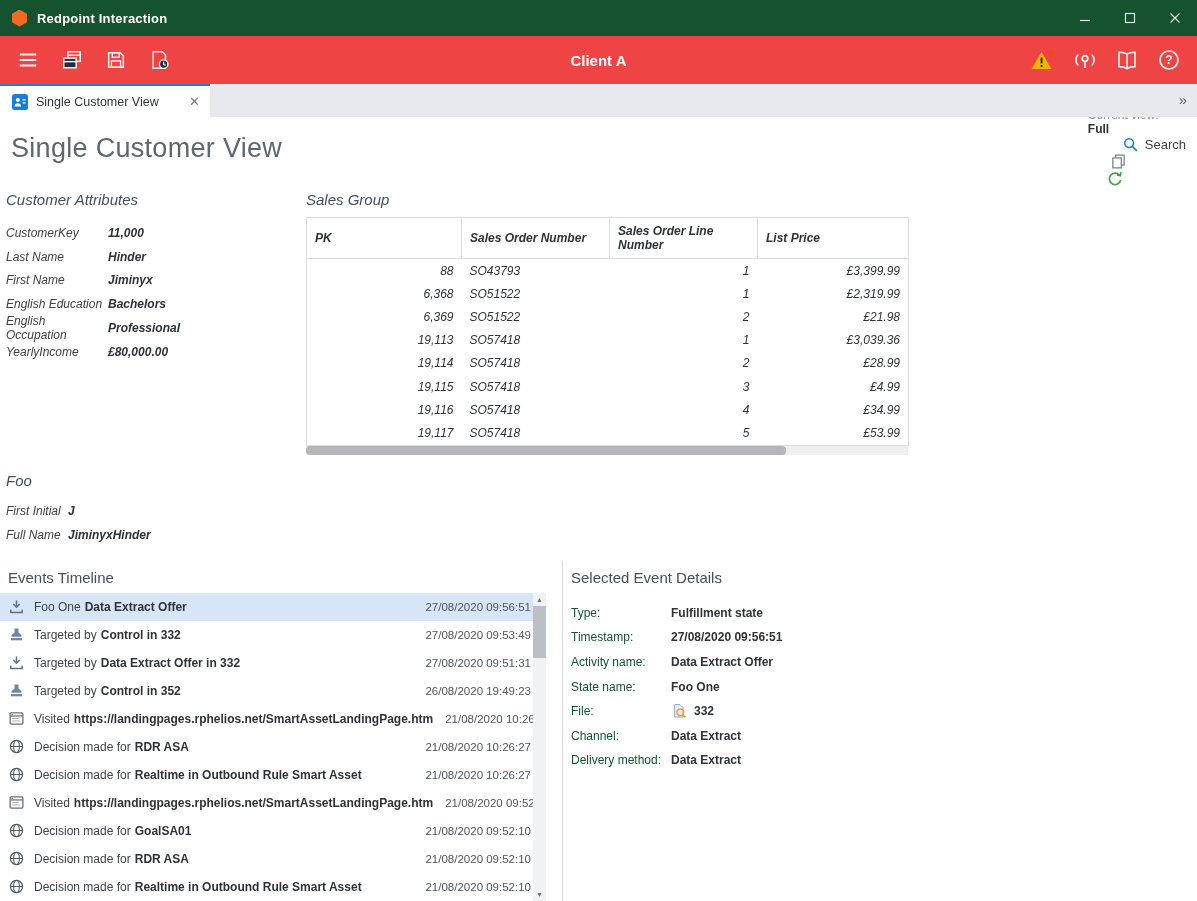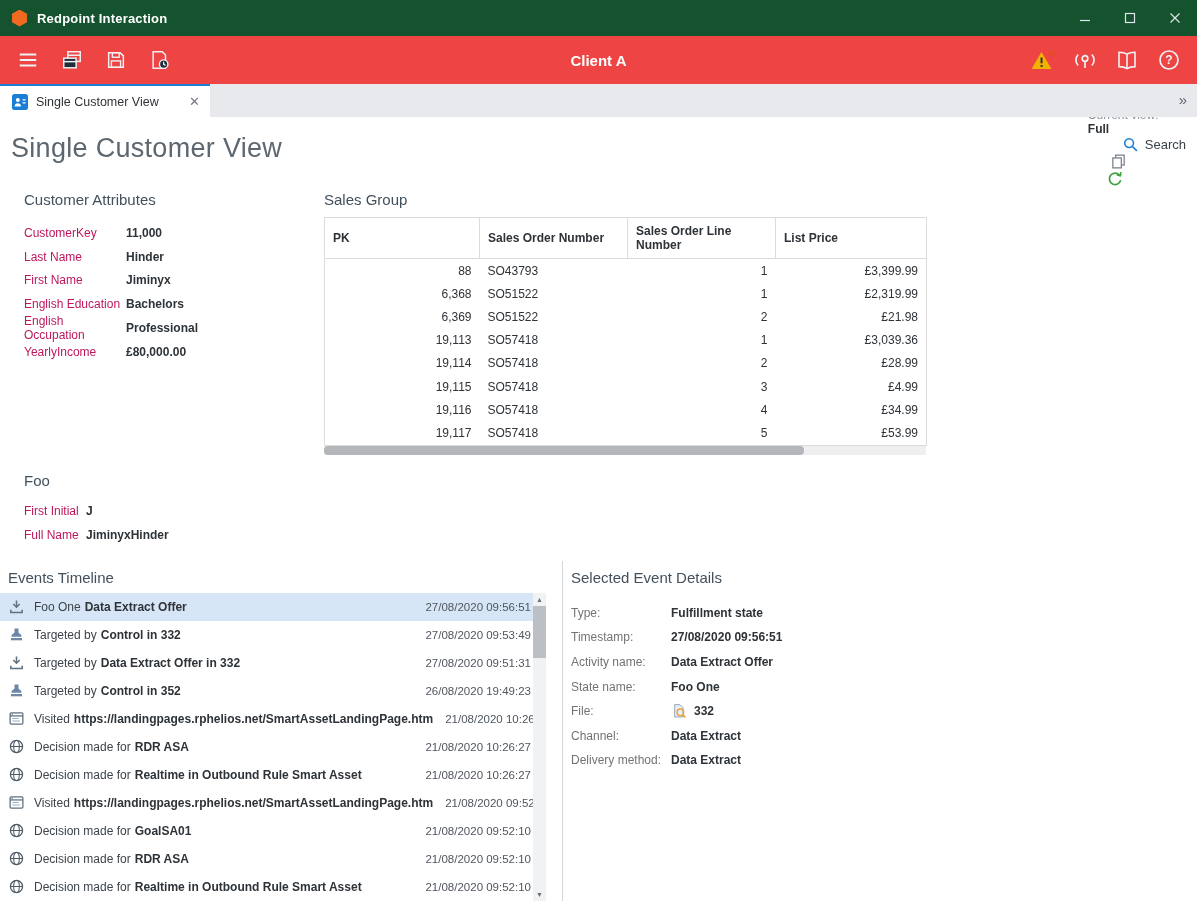--- a/index.html
+++ b/index.html
@@ -38,28 +38,28 @@
   .page-header { height: 62px; display: flex; align-items: center; padding: 0 11px; }
   .page-title { font-size: 27px; font-weight: 300; color: #5d676f; letter-spacing: .3px; }
   .ph-right { margin-left: auto; display: flex; font-size: 12px; flex-direction: column; }
   .cv-label { color: #8d959d; margin-right: 6px; }
   .cv-value { font-weight: bold; color: #2e3338; }
   .search-btn { display: flex; align-items: center; gap: 6px; margin-left: 34px; font-size: 13px; color: #3a4249; }
   .copy-btn { margin-left: 22px; }
   .refresh-btn { margin-left: 18px; }
 
   
-  .content-pad { padding: 0 24px; }
+  .content-pad { padding: 0 6px; font-style: italic; }
   .section-title { font-size: 15px; color: #42505c; font-weight: 400; }
 
   .top-row { display: flex; margin-top: 12px; }
   .col-attrs { width: 300px; flex-shrink: 0; }
   .col-attrs .section-title { margin-bottom: 13px; }
   .attr-row { display: flex; align-items: center; height: 23.8px; font-size: 12px; }
-  .attr-label { width: 102px; color: #be185d; flex-shrink: 0; }
+  .attr-label { width: 102px; color: #404040; flex-shrink: 0; }
   .attr-value { font-weight: bold; color: #2e3338; white-space: nowrap; }
 
   .col-sales { width: 602px; }
   .col-sales .section-title { margin-bottom: 9px; }
   table.sales { width: 602px; border-collapse: collapse; font-size: 12px; border: 1px solid #dcdcdc; table-layout: fixed; }
   table.sales th { border: 1px solid #dcdcdc; font-weight: bold; text-align: left; padding: 6px 8px; color: #2e3338; }
   table.sales td { padding: 4.6px 8px; white-space: nowrap; }
   .al-r { text-align: right; }
   .sales-hscroll { width: 602px; height: 9px; background: #efefef; }
   .sales-hscroll .thumb { width: 480px; height: 9px; background: #b3b6ba; border-radius: 4px; }
@@ -90,21 +90,21 @@
   .vs-thumb { width: 13px; height: 52px; background: #bcc0c4; }
   .vs-track { flex: 1; }
 
   .hscroll { width: 536px; height: 15px; background: #f1f2f3; display: flex; align-items: center; }
   .hs-thumb { height: 15px; width: 492px; background: #c6c9cc; }
   .hs-track { flex: 1; }
 
   .details-panel { flex: 1; padding: 8px 0 0 8px; }
   .details-panel .section-title { margin-bottom: 15px; }
   .detail-row { display: flex; align-items: center; min-height: 24.6px; font-size: 12px; }
-  .detail-label { width: 100px; color: #737373; flex-shrink: 0; }
+  .detail-label { width: 100px; color: #14532d; flex-shrink: 0; }
   .detail-icon { width: 16px; height: 16px; margin-right: 7px; }
   .detail-icon svg { width: 16px; height: 16px; }
   .detail-value { font-weight: bold; color: #2e3338; }
 
   .hidden-defs { position: absolute; width: 0; height: 0; overflow: hidden; }
 </style>
 </head>
 <body>
 
 <svg class="hidden-defs" aria-hidden="true">

